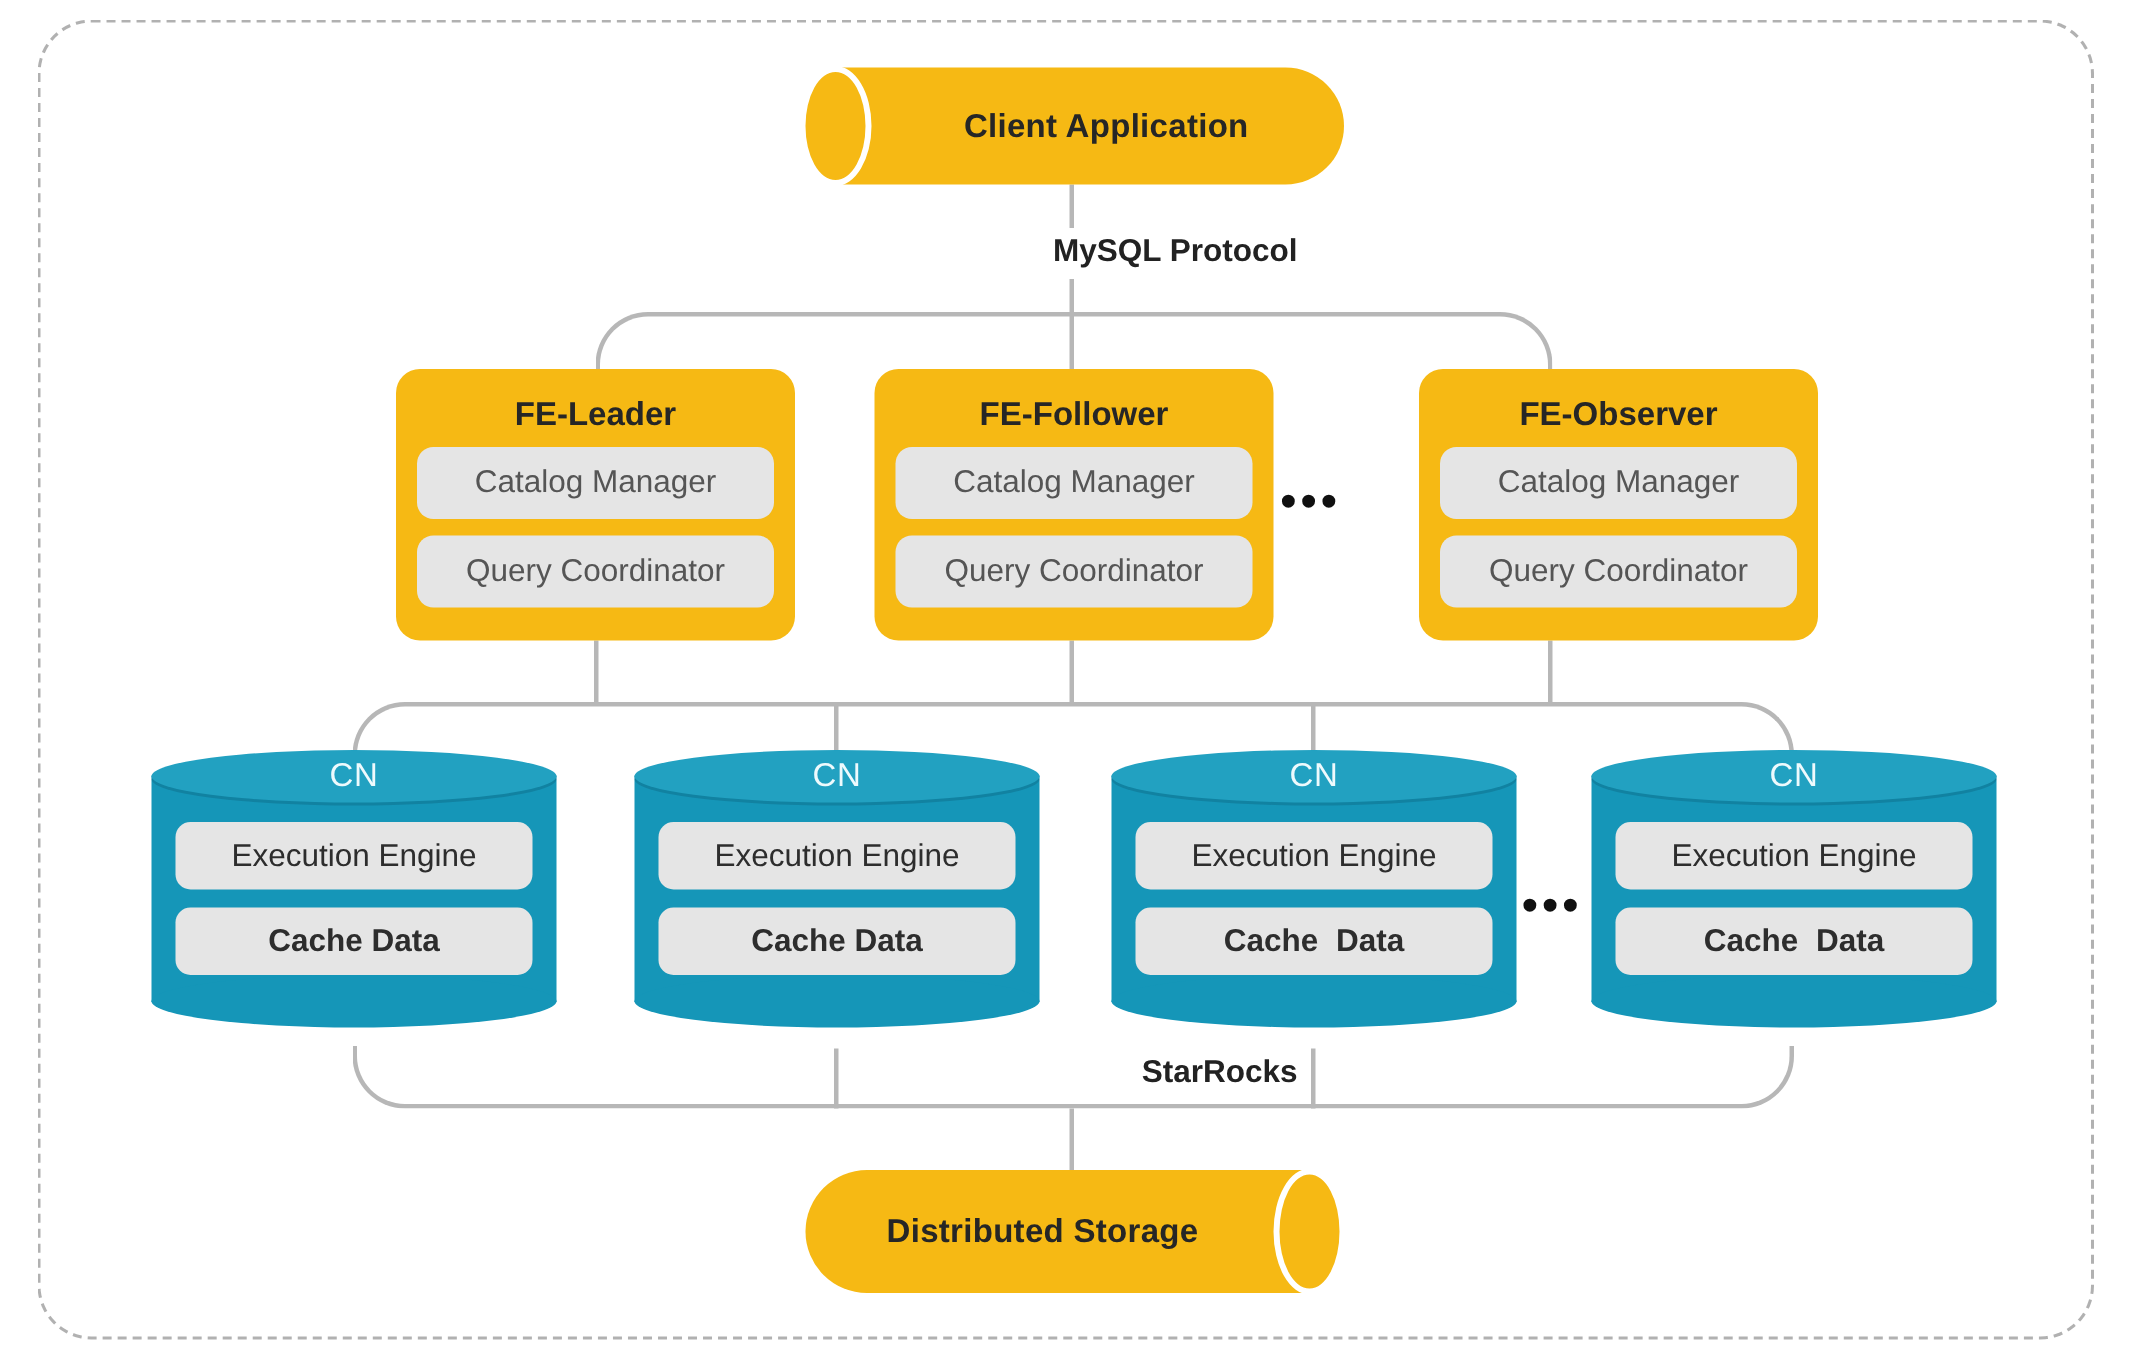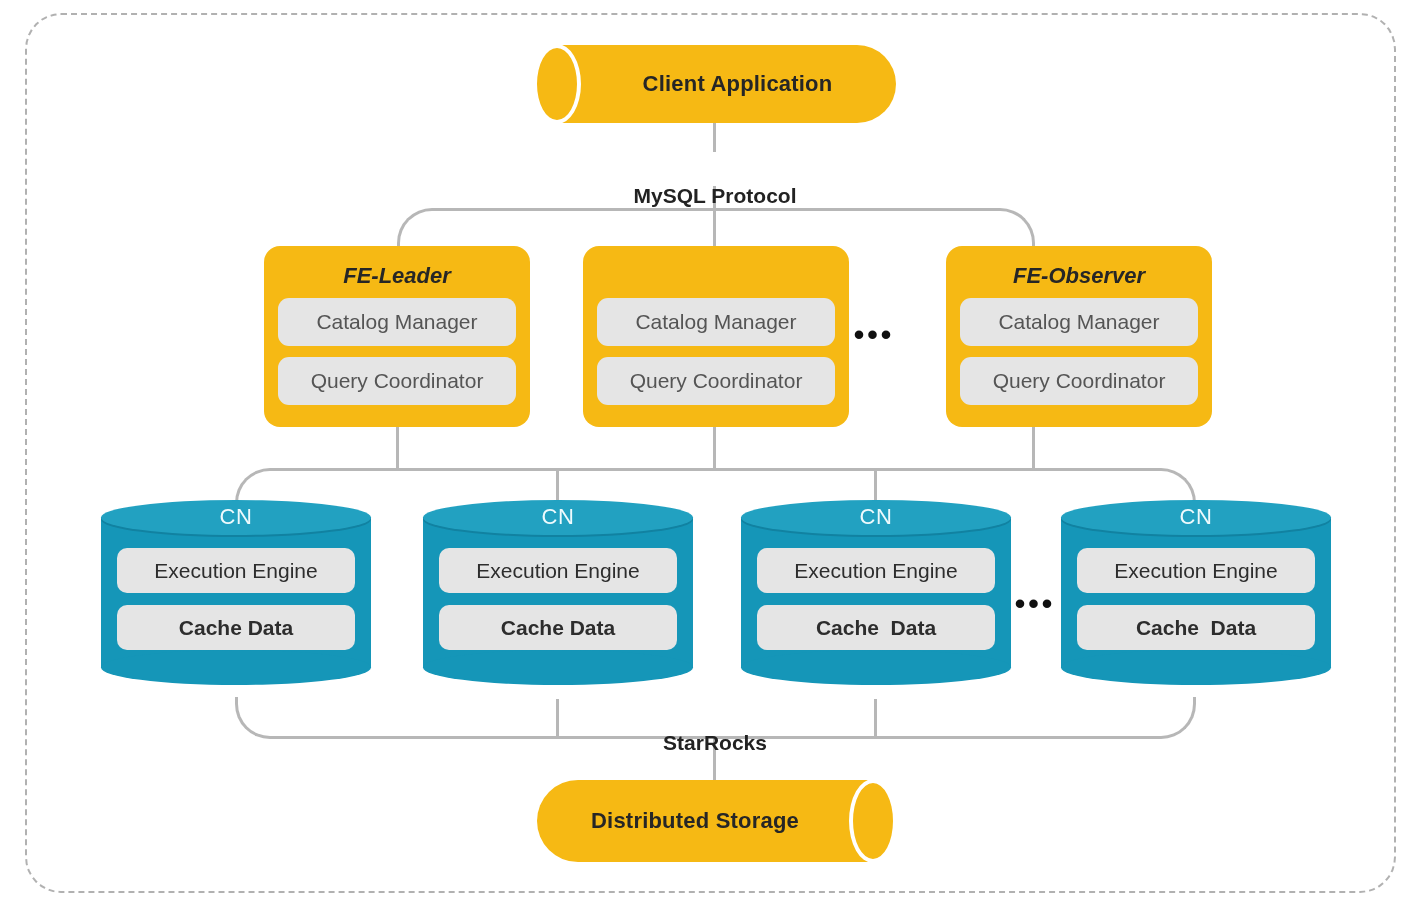--- a/index.html
+++ b/index.html
@@ -33,21 +33,21 @@
   .cyl-h-label{
     position:absolute;z-index:3;display:flex;align-items:center;justify-content:center;
     font-weight:bold;font-size:22px;color:#262626;letter-spacing:.2px;
   }
   
   .fe-box{
     position:absolute;width:266px;height:181px;background:#F6B914;border-radius:16px;
   }
   .fe-title{
     position:absolute;left:0;top:17px;width:100%;text-align:center;
-    font-size:22px;font-weight:bold;color:#262626;font-style:italic;
+    font-size:22px;font-weight:bold;color:#262626;
   }
   .sub-box{
     position:absolute;left:14px;width:238px;height:48px;background:#e5e5e5;
     border-radius:11px;display:flex;align-items:center;justify-content:center;
     font-size:21px;color:#555555;white-space:pre;
   }
   .sub-box.r1{top:52px;}
   .sub-box.r2{top:111px;}
   
   .cn{position:absolute;width:270px;height:185px;top:500px;}
@@ -59,21 +59,21 @@
   }
   .cn-label{
     position:absolute;left:0;top:4px;width:100%;text-align:center;z-index:3;
     font-size:22px;color:#eefafd;letter-spacing:.5px;
   }
   .cn .sub-box{left:16px;width:238px;height:45px;color:#2d2d2d;border-radius:10px;z-index:3;}
   .cn .sub-box.r1{top:48px;}
   .cn .sub-box.r2{top:105px;font-weight:bold;}
   
   .flow-label{
-    position:absolute;text-align:center;font-size:21px;font-weight:bold;color:#222222;margin-top:28px;
+    position:absolute;text-align:right;font-size:21px;font-weight:bold;color:#222222;
   }
   .dots{
     position:absolute;text-align:center;font-size:30px;font-weight:bold;color:#101010;
     letter-spacing:3px;line-height:34px;
   }
 </style>
 </head>
 <body>
 
 <div class="canvas">
@@ -105,20 +105,21 @@
   <div class="cyl-h-label" style="left:579px;top:45px;width:317px;height:78px;">Client Application</div>
 
   <div class="flow-label" style="left:565px;top:156px;width:300px;">MySQL Protocol</div>
 
   <div class="fe-box" style="left:264px;top:246px;">
     <div class="fe-title">FE-Leader</div>
     <div class="sub-box r1">Catalog Manager</div>
     <div class="sub-box r2">Query Coordinator</div>
   </div>
   <div class="fe-box" style="left:583px;top:246px;">
+    <div class="fe-title">FE-Follower</div>
     <div class="sub-box r1">Catalog Manager</div>
     <div class="sub-box r2">Query Coordinator</div>
   </div>
   <div class="fe-box" style="left:946px;top:246px;">
     <div class="fe-title">FE-Observer</div>
     <div class="sub-box r1">Catalog Manager</div>
     <div class="sub-box r2">Query Coordinator</div>
   </div>
   <div class="dots" style="left:844px;top:318px;width:60px;">•••</div>
 

